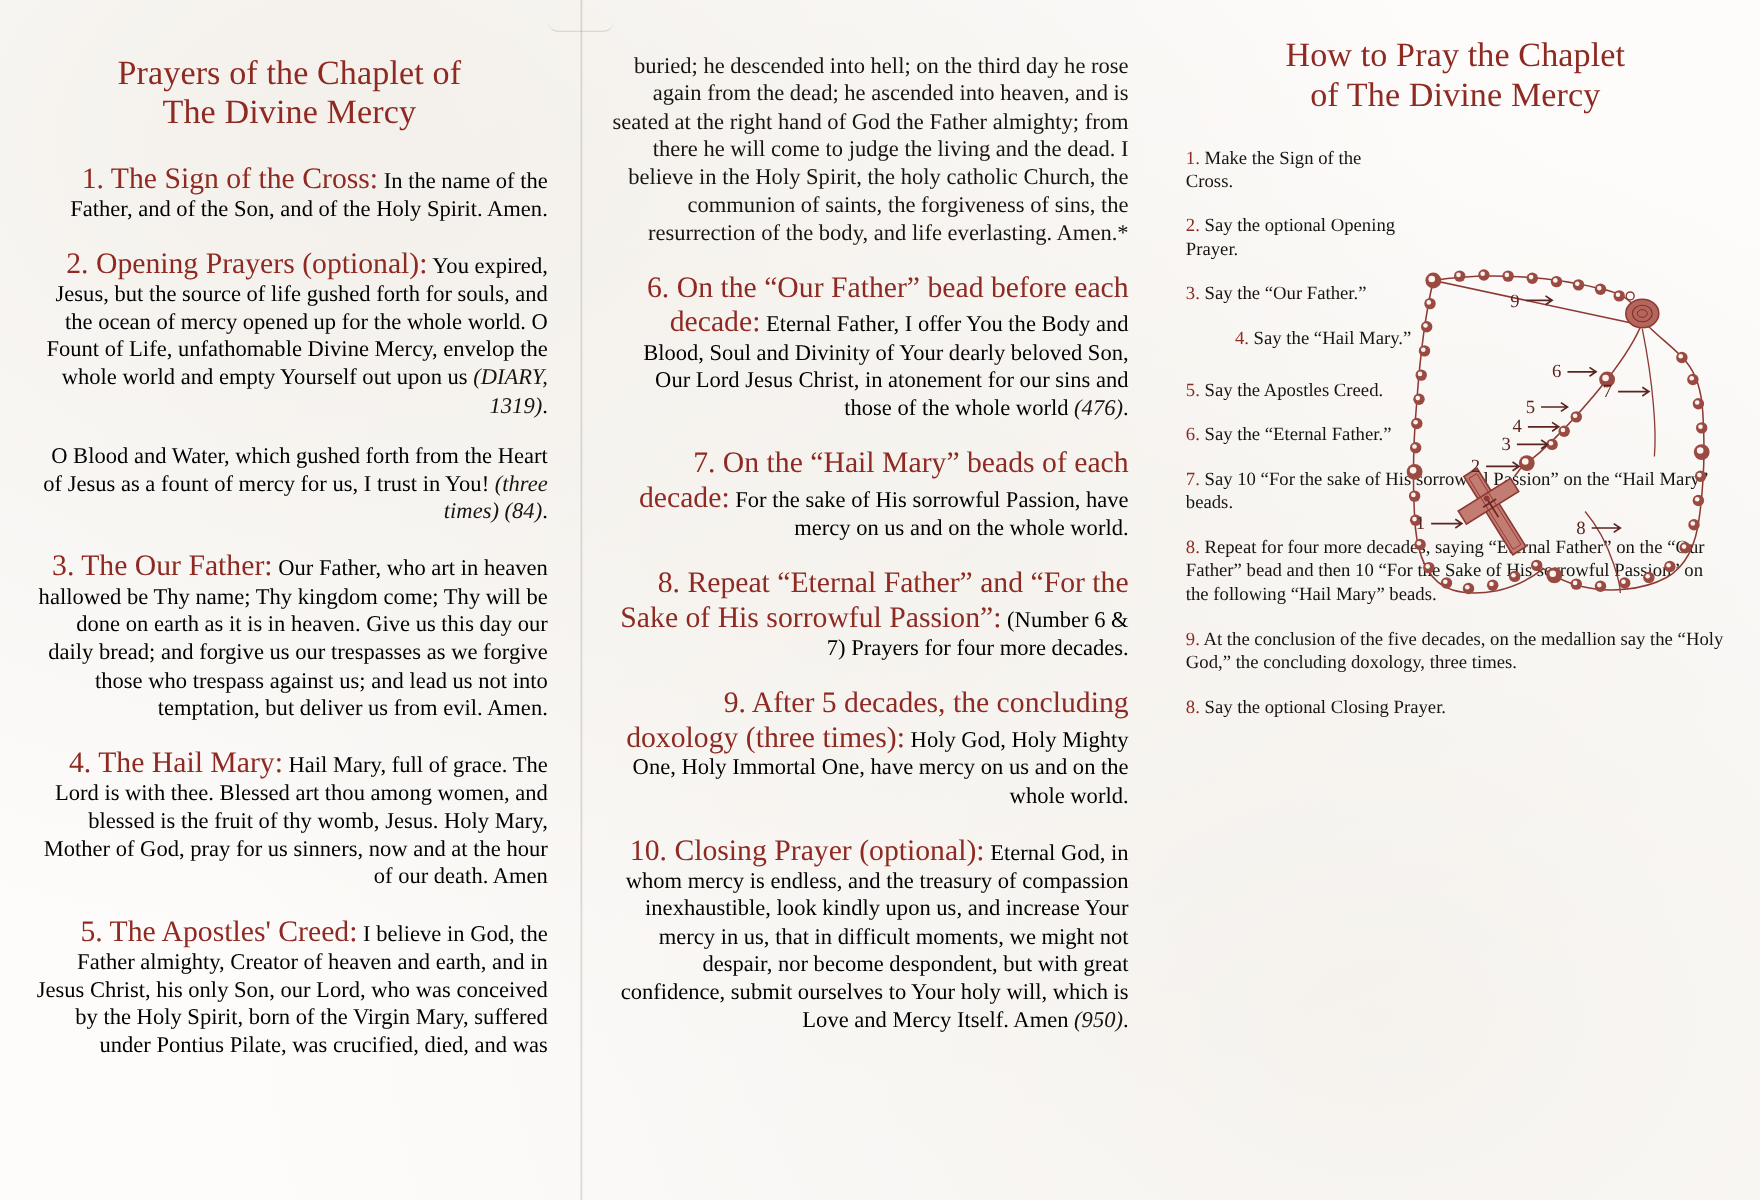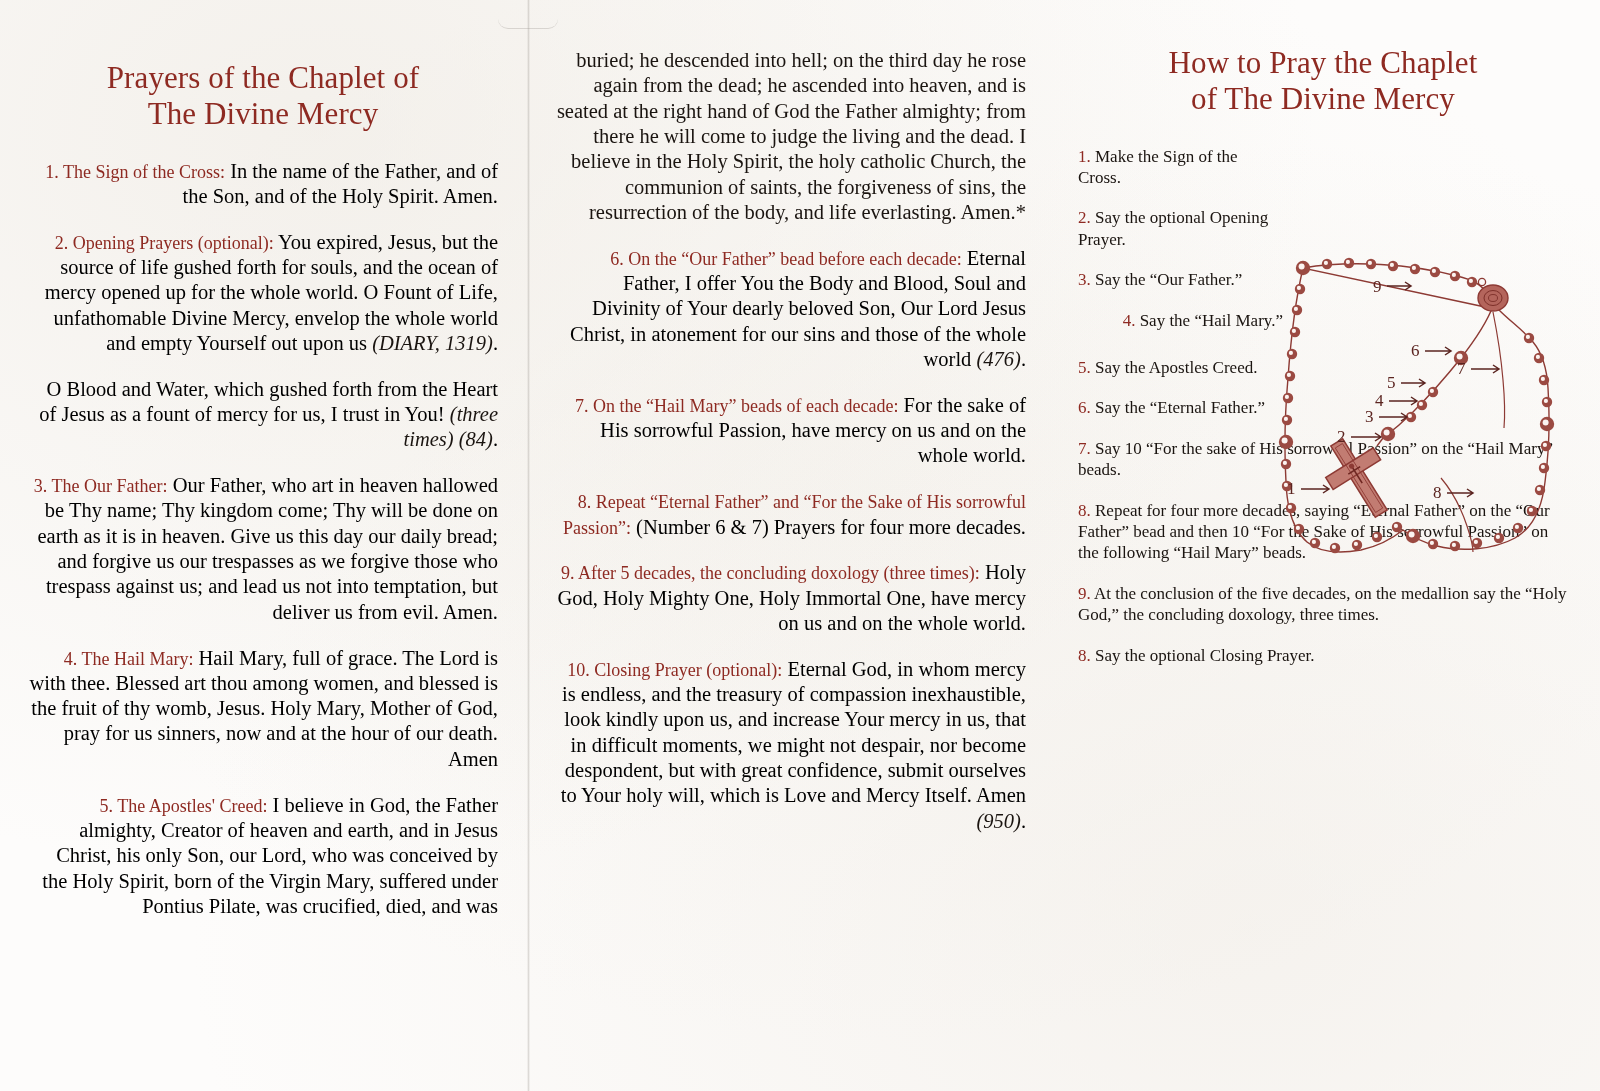--- a/index.html
+++ b/index.html
@@ -40,28 +40,28 @@
 
   .col-title {
     color:#8e2a22;
     font-size:31px;
     line-height:1.17;
     text-align:center;
     margin:0;
     font-weight:400;
     letter-spacing:.1px;
   }
-  #col1 .col-title { padding-top:60px; }
-  #col3 .col-title { padding-top:45px; }
+  #col1 .col-title { padding-top:48px; }
+  #col3 .col-title { padding-top:32px; }
 
   .block { margin-top:20px; font-size:20.5px; line-height:1.235; text-align:right; }
   #col1 .blocks { margin-top:26px; }
   #col2 .blocks { margin-top:48px; }
 
-  .lead { color:#8e2a22; font-size:18px; line-height:1.17; }
+  .lead { color:#8e2a22; font-size:27px; line-height:1.17; }
   .body-txt { color:#000000; }
   .it { font-style:italic; }
 
   
   #col3 .steps { margin-top:28px; position:relative; }
   .step { font-size:17px; line-height:1.26; margin-bottom:19px; color:#1a1410; }
   .step .num { color:#8e2a22; }
   .step.narrow { width:205px; }
 
   .rosary {

